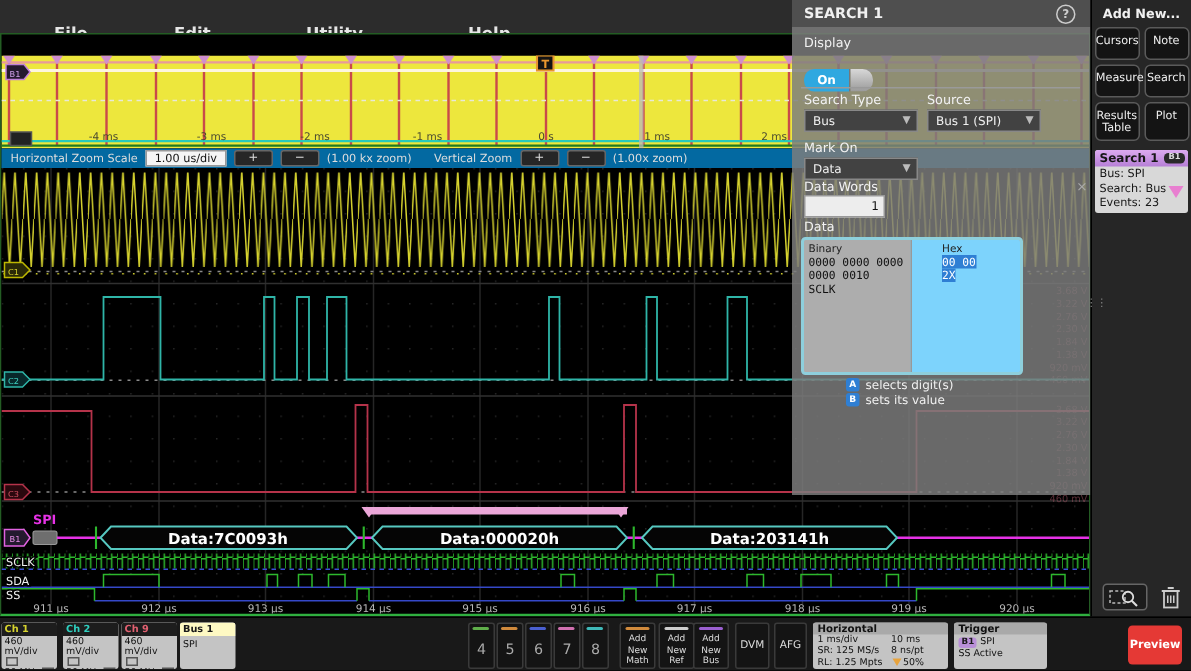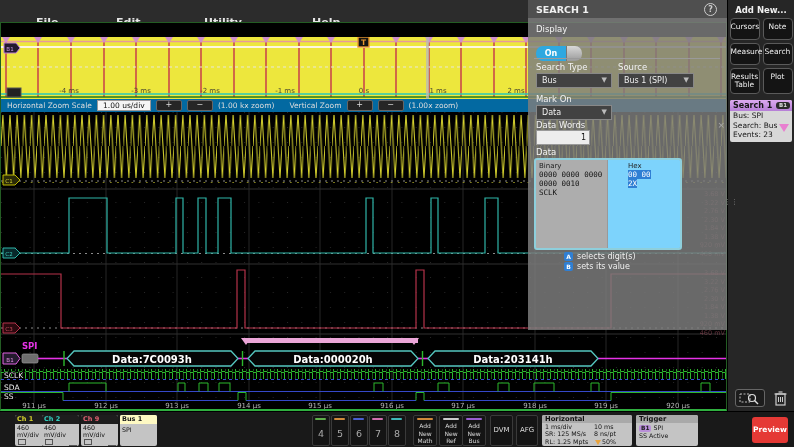--- a/index.html
+++ b/index.html
@@ -426,21 +426,21 @@
         <line x1="5.5" y1="2" x2="9.5" y2="2" stroke="#ccc" stroke-width="1.2"></line>
         <line x1="5.5" y1="7" x2="5.5" y2="12" stroke="#ccc" stroke-width="1"></line>
         <line x1="7.5" y1="7" x2="7.5" y2="12" stroke="#ccc" stroke-width="1"></line>
         <line x1="9.5" y1="7" x2="9.5" y2="12" stroke="#ccc" stroke-width="1"></line>
       </svg>
     </div>
   </div>
   <div class="splitter">⋮⋮</div>
 
   <div class="bottombar">
-    <div class="chbox" style="left:15px">
+    <div class="chbox" style="left:1px">
       <div class="hd" style="color:#d6d22e">Ch 1</div>
       <div class="r">460 mV/div</div>
       <div class="r"><span class="cicon"></span></div>
       <div class="r"><span>50 MHz</span><span class="cicon" style="float:right;margin-right:2px"></span></div>
     </div>
     <div class="chbox" style="left:42px">
       <div class="hd" style="color:#2fd0c0">Ch 2</div>
       <div class="r">460 mV/div</div>
       <div class="r"><span class="cicon"></span></div>
       <div class="r"><span>50 MHz</span><span class="cicon" style="float:right;margin-right:2px"></span></div>

